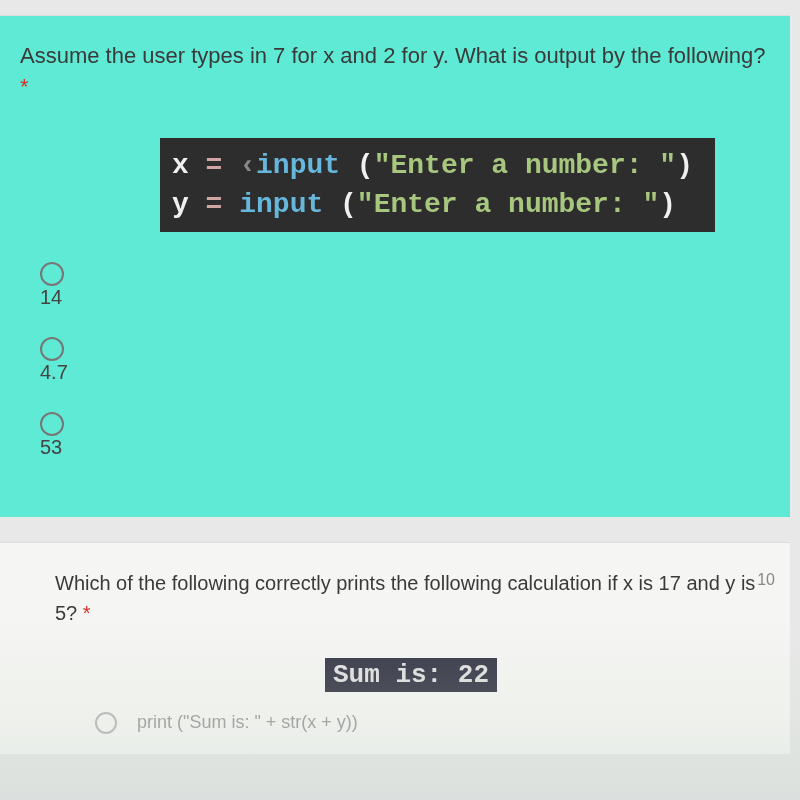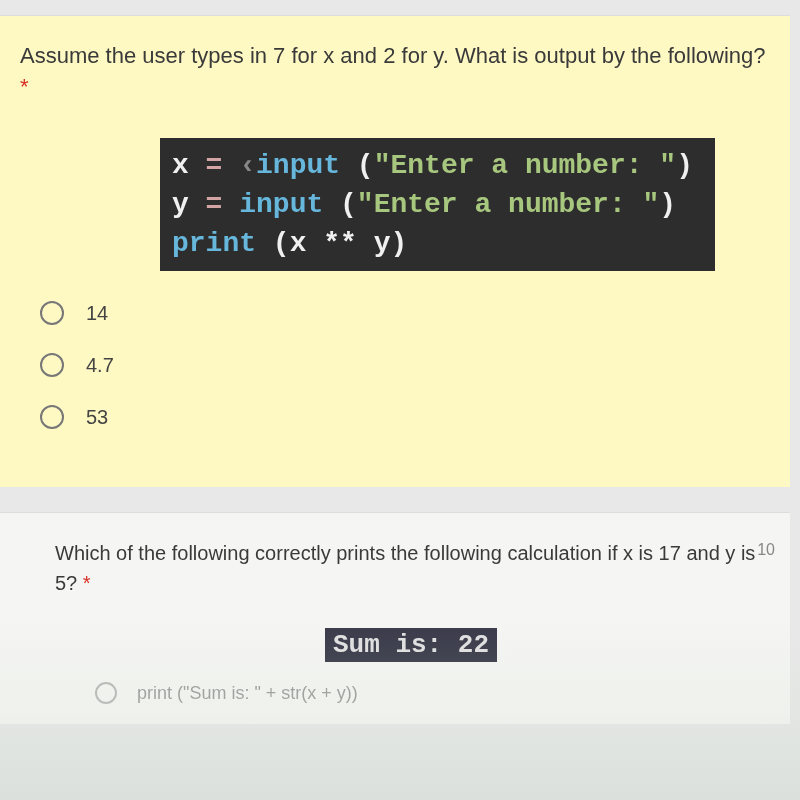--- a/index.html
+++ b/index.html
@@ -9,21 +9,21 @@
     }
     body {
       width: 800px;
       height: 800px;
       background: #e8e8e8;
       font-family: Arial, sans-serif;
       overflow: hidden;
       position: relative;
     }
     .question-card {
-      background: #fef9c3;
+      background: #5eead4;
       margin: 15px 10px 0 0;
       padding: 25px 20px 30px 20px;
       border-top: 1px solid #ddd;
     }
     .question-text {
       font-size: 22px;
       color: #3a3a3a;
       line-height: 1.4;
       margin-bottom: 35px;
     }
@@ -45,23 +45,24 @@
     .code-block .var { color: #f0f0f0; }
     .code-block .op { color: #d4a5a5; }
     .code-block .fn { color: #67b7dc; }
     .code-block .str { color: #a8c77e; }
     .code-block .subtle { color: #888; }
     .options {
       margin-left: 20px;
     }
     .option {
       display: flex;
-      align-items: flex-end;
+      align-items: flex-start;
       margin-bottom: 28px;
       cursor: pointer;
+      flex-direction: column;
     }
     .radio {
       width: 24px;
       height: 24px;
       border: 2.5px solid #777;
       border-radius: 50%;
       margin-right: 22px;
       flex-shrink: 0;
     }
     .option-label {
@@ -132,21 +133,20 @@
 <body>
 
 <div class="question-card">
   <div class="question-text">
     <span>Assume the user types in 7 for x and 2 for y. What is output by the following? </span><span class="asterisk">*</span>
   </div>
 
   <div class="code-block">
     <div><span class="var">x </span><span class="op">= </span><span class="subtle">‹</span><span class="fn">input </span><span class="var">(</span><span class="str">"Enter a number: "</span><span class="var">)</span></div>
     <div><span class="var">y </span><span class="op">= </span><span class="fn">input </span><span class="var">(</span><span class="str">"Enter a number: "</span><span class="var">)</span></div>
-    <div><span class="fn">print </span><span class="var">(x ** y)</span></div>
   </div>
 
   <div class="options">
     <div class="option">
       <div class="radio"></div>
       <div class="option-label">14</div>
     </div>
     <div class="option">
       <div class="radio"></div>
       <div class="option-label">4.7</div>

